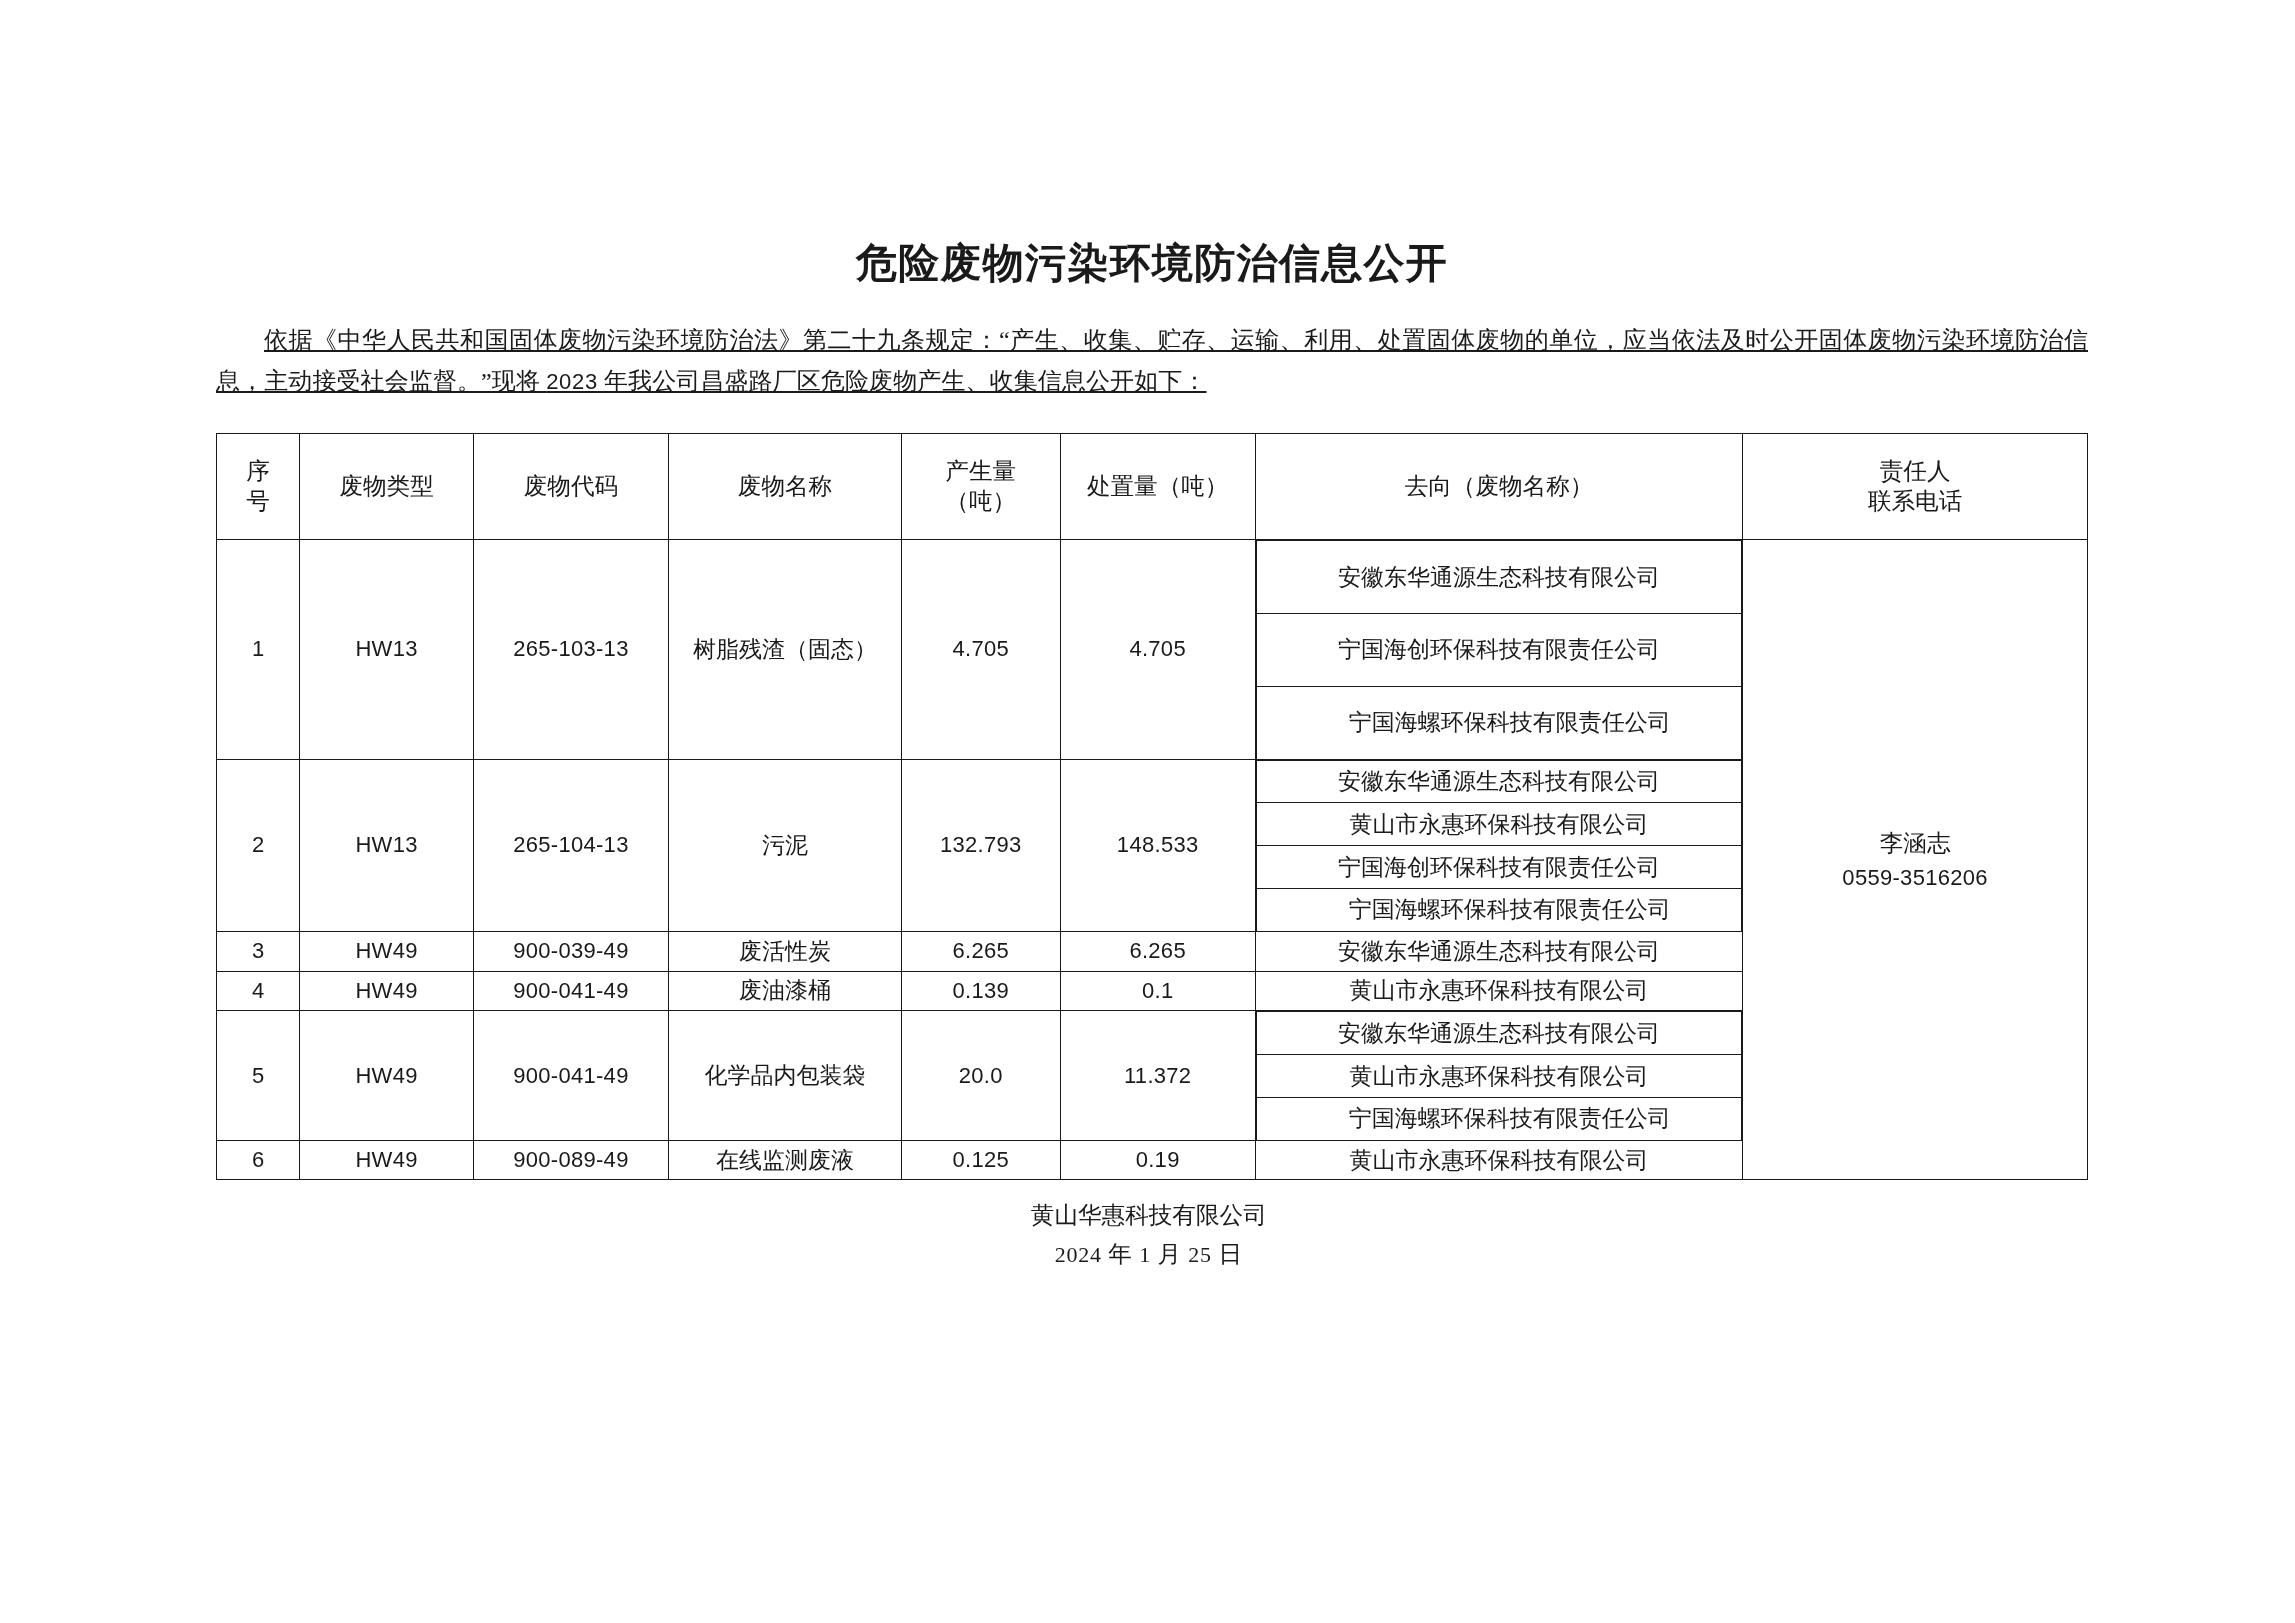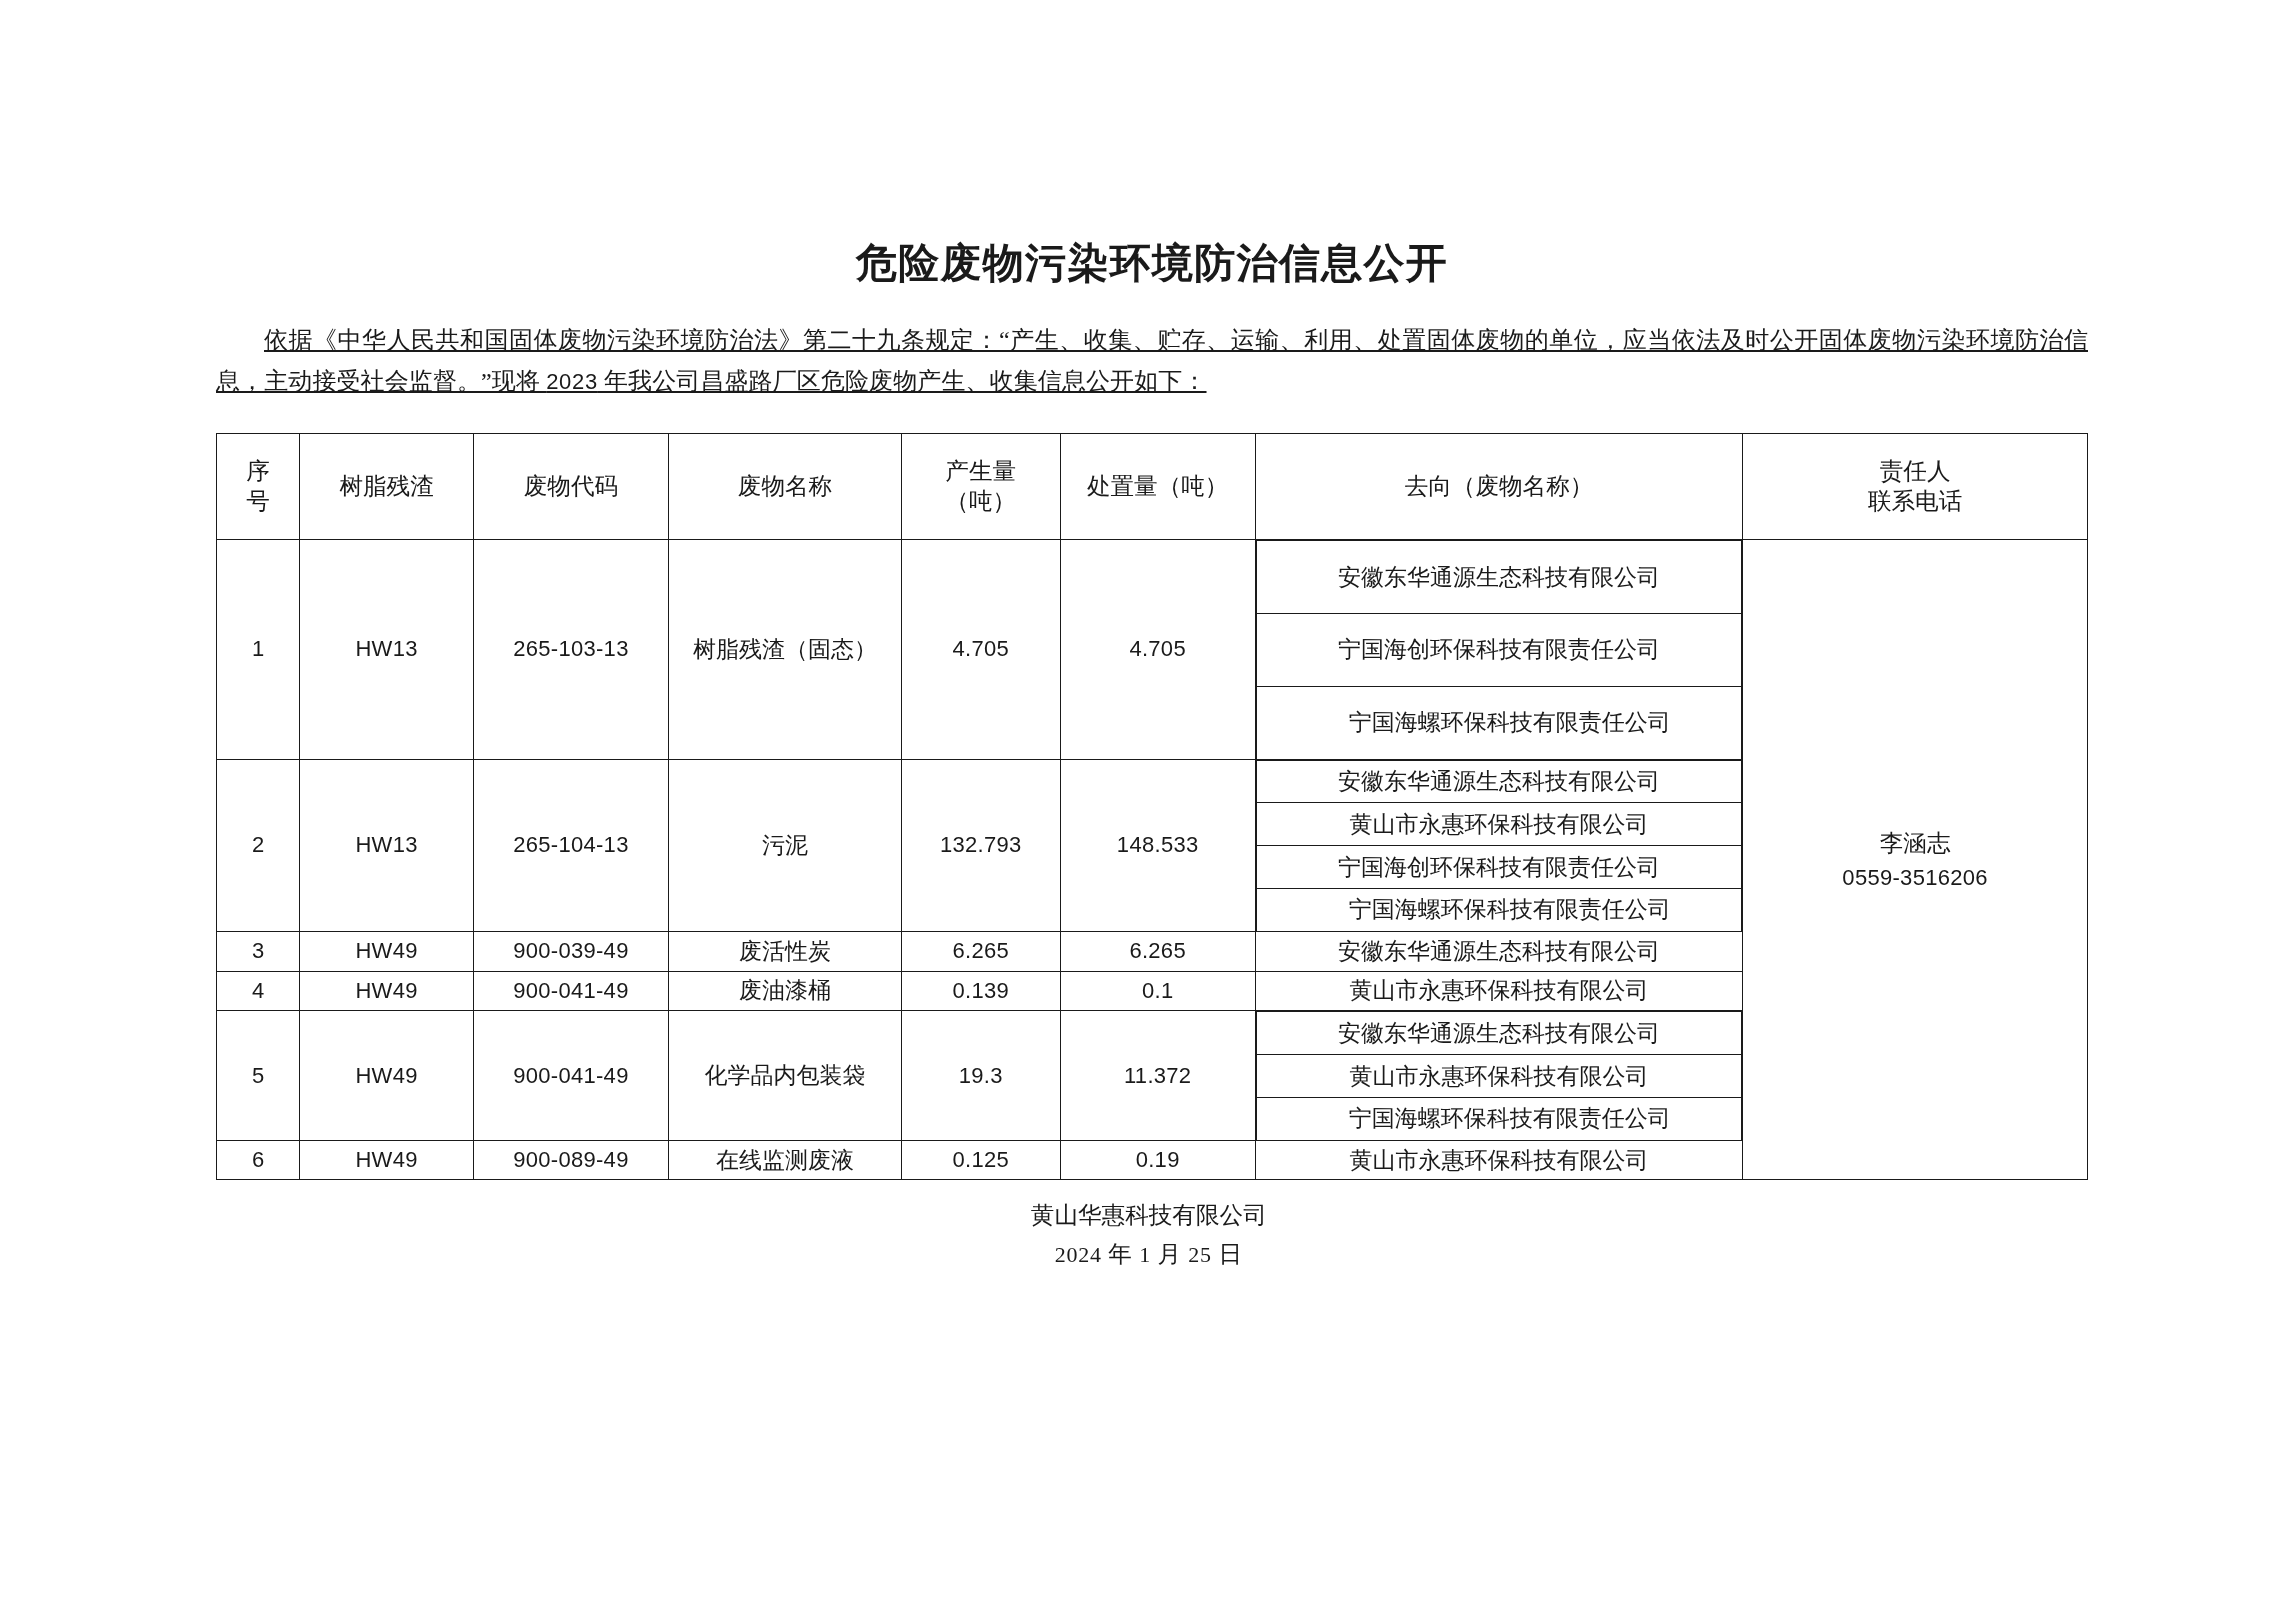--- a/index.html
+++ b/index.html
@@ -142,21 +142,21 @@
           <col class="c-disp">
           <col class="c-dest">
           <col class="c-resp">
       </colgroup>
       <thead>
         <tr>
           <th>
             <div>序</div>
             <div>号</div>
           </th>
-          <th>树脂残渣</th>
+          <th>废物类型</th>
           <th>废物代码</th>
           <th>废物名称</th>
           <th>
             <div>产生量</div>
             <div>（吨）</div>
           </th>
           <th>处置量（吨）</th>
           <th>去向（废物名称）</th>
           <th>
             <div>责任人</div>
@@ -239,21 +239,21 @@
           <td class="mono">0.139</td>
           <td class="mono">0.1</td>
           <td>黄山市永惠环保科技有限公司</td>
         </tr>
 
         <tr>
           <td class="mono">5</td>
           <td class="mono">HW49</td>
           <td class="mono">900-041-49</td>
           <td>化学品内包装袋</td>
-          <td class="mono">19.3</td>
+          <td class="mono">20.0</td>
           <td class="mono">11.372</td>
           <td class="cell-nopad">
             <table class="inner">
               <tbody>
                   <tr class="h-short">
                     <td>安徽东华通源生态科技有限公司</td>
                   </tr>
               <tr class="h-short">
                     <td>黄山市永惠环保科技有限公司</td>
                   </tr>

